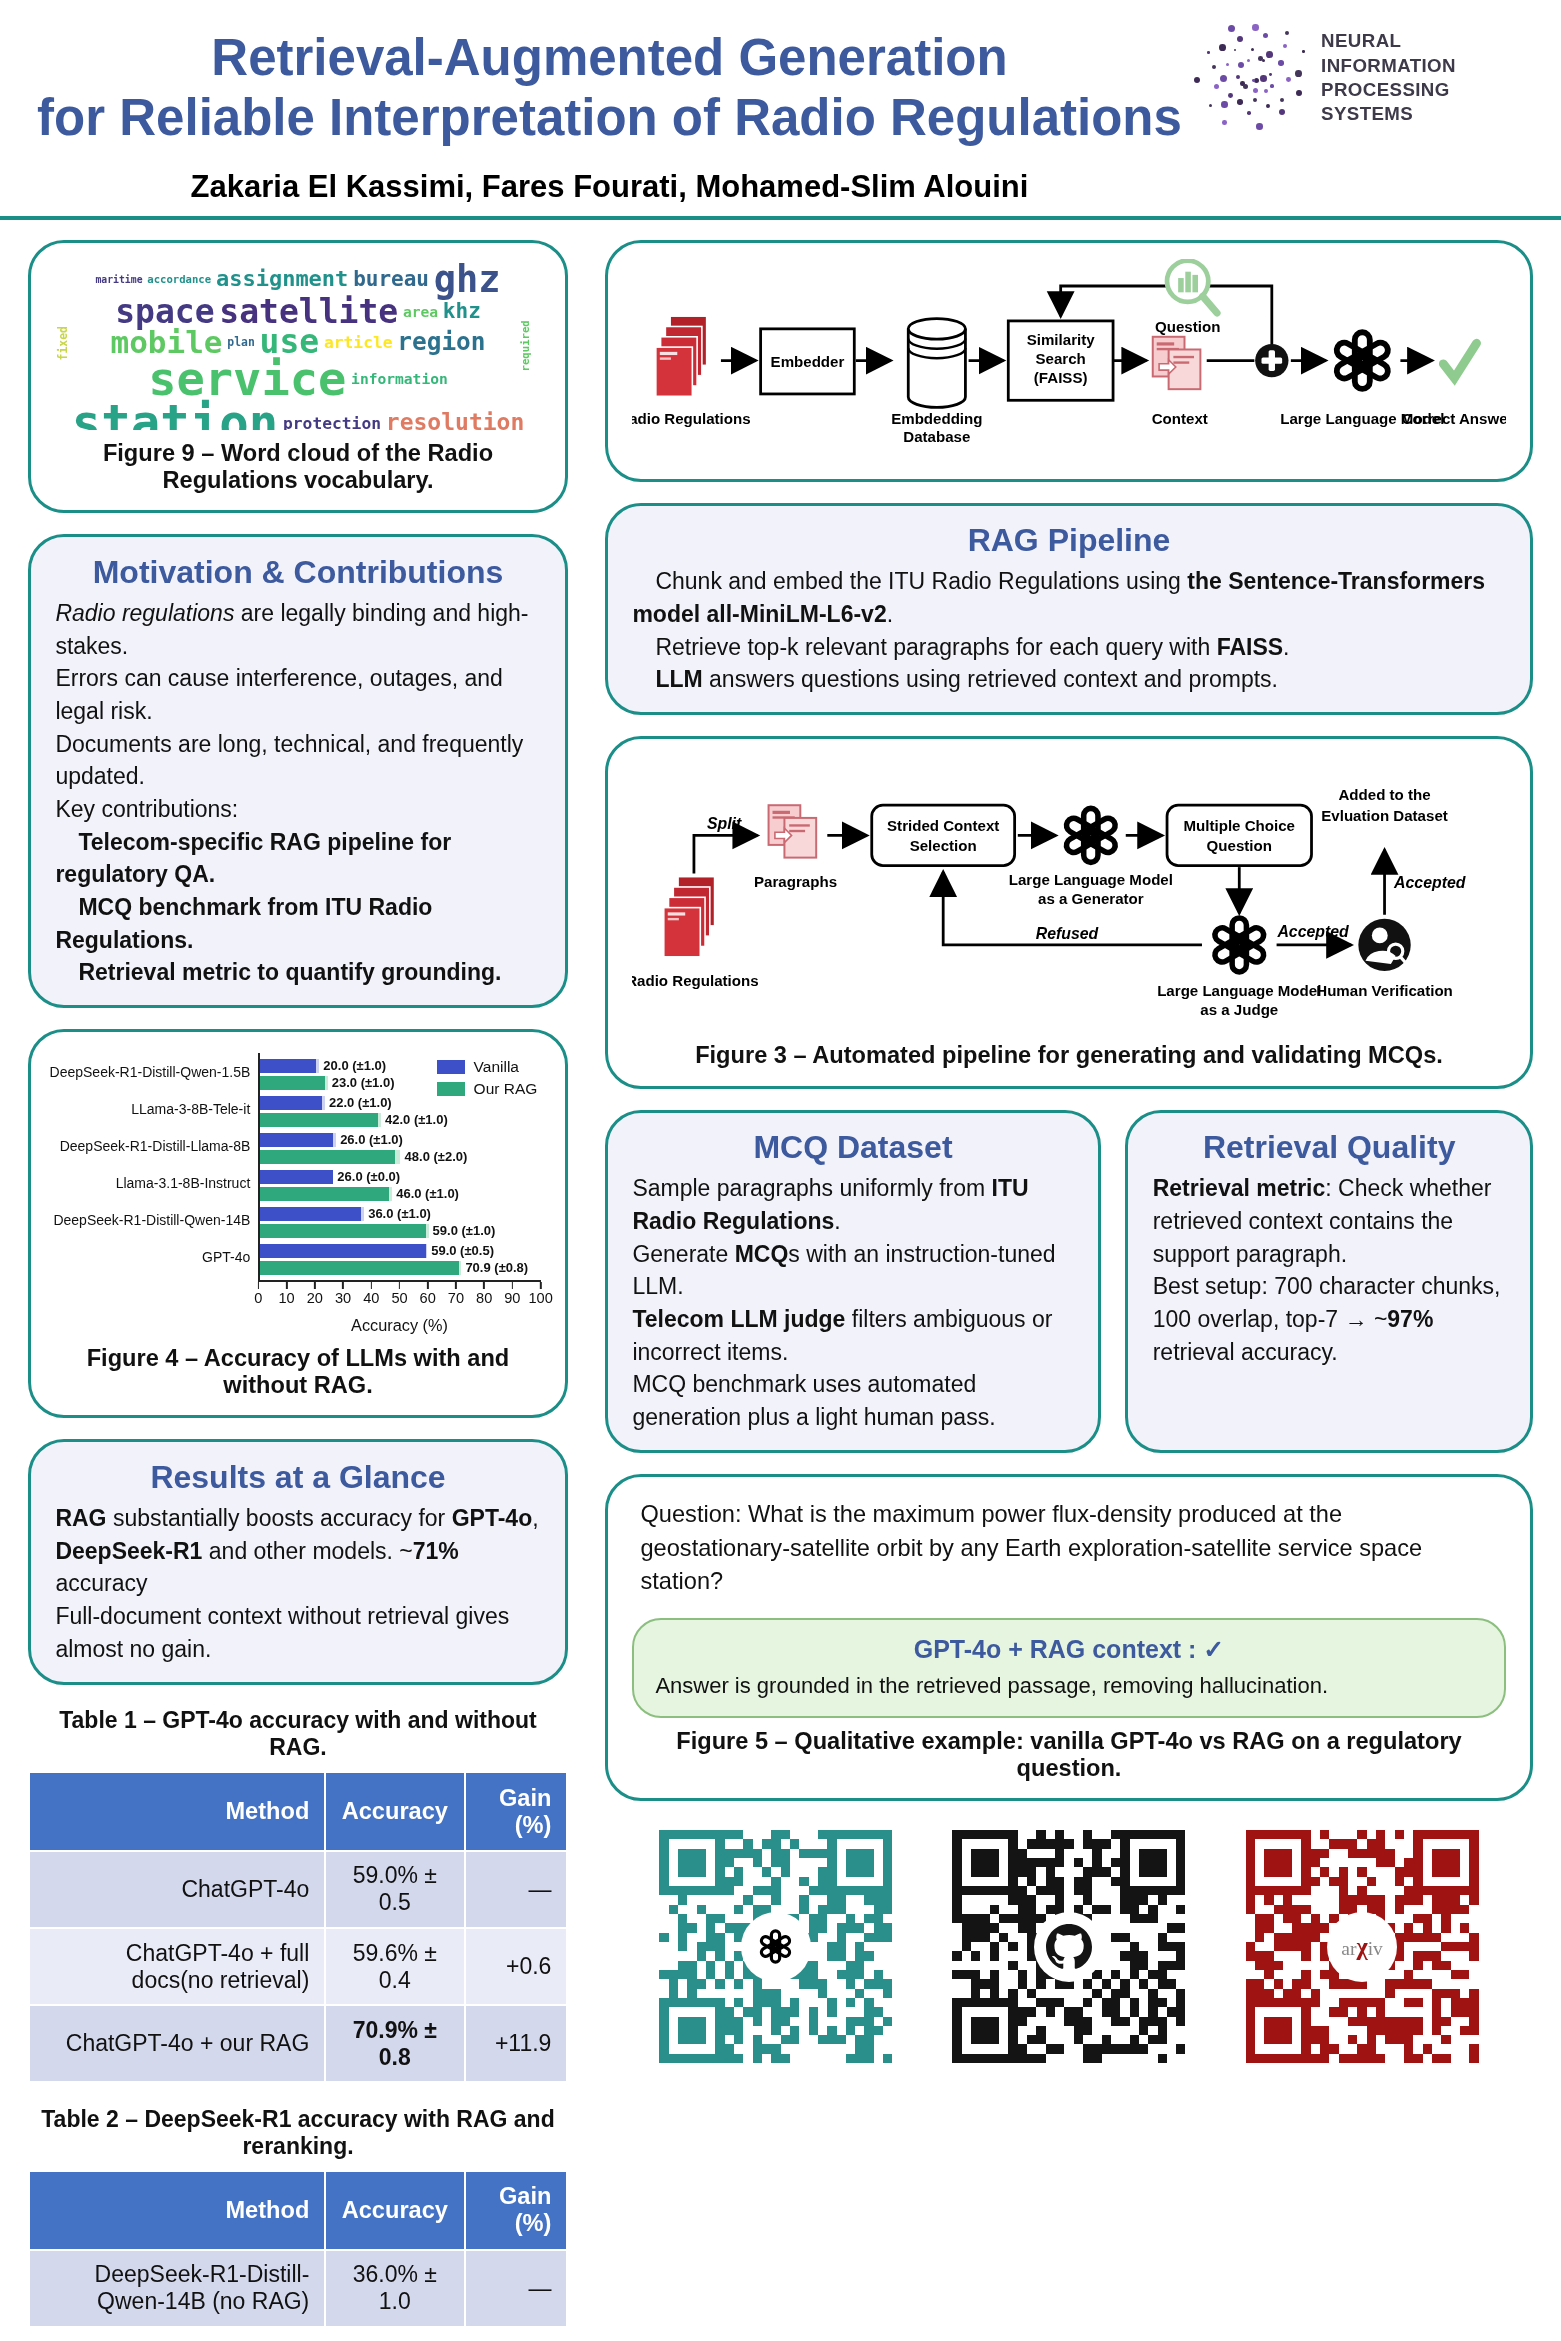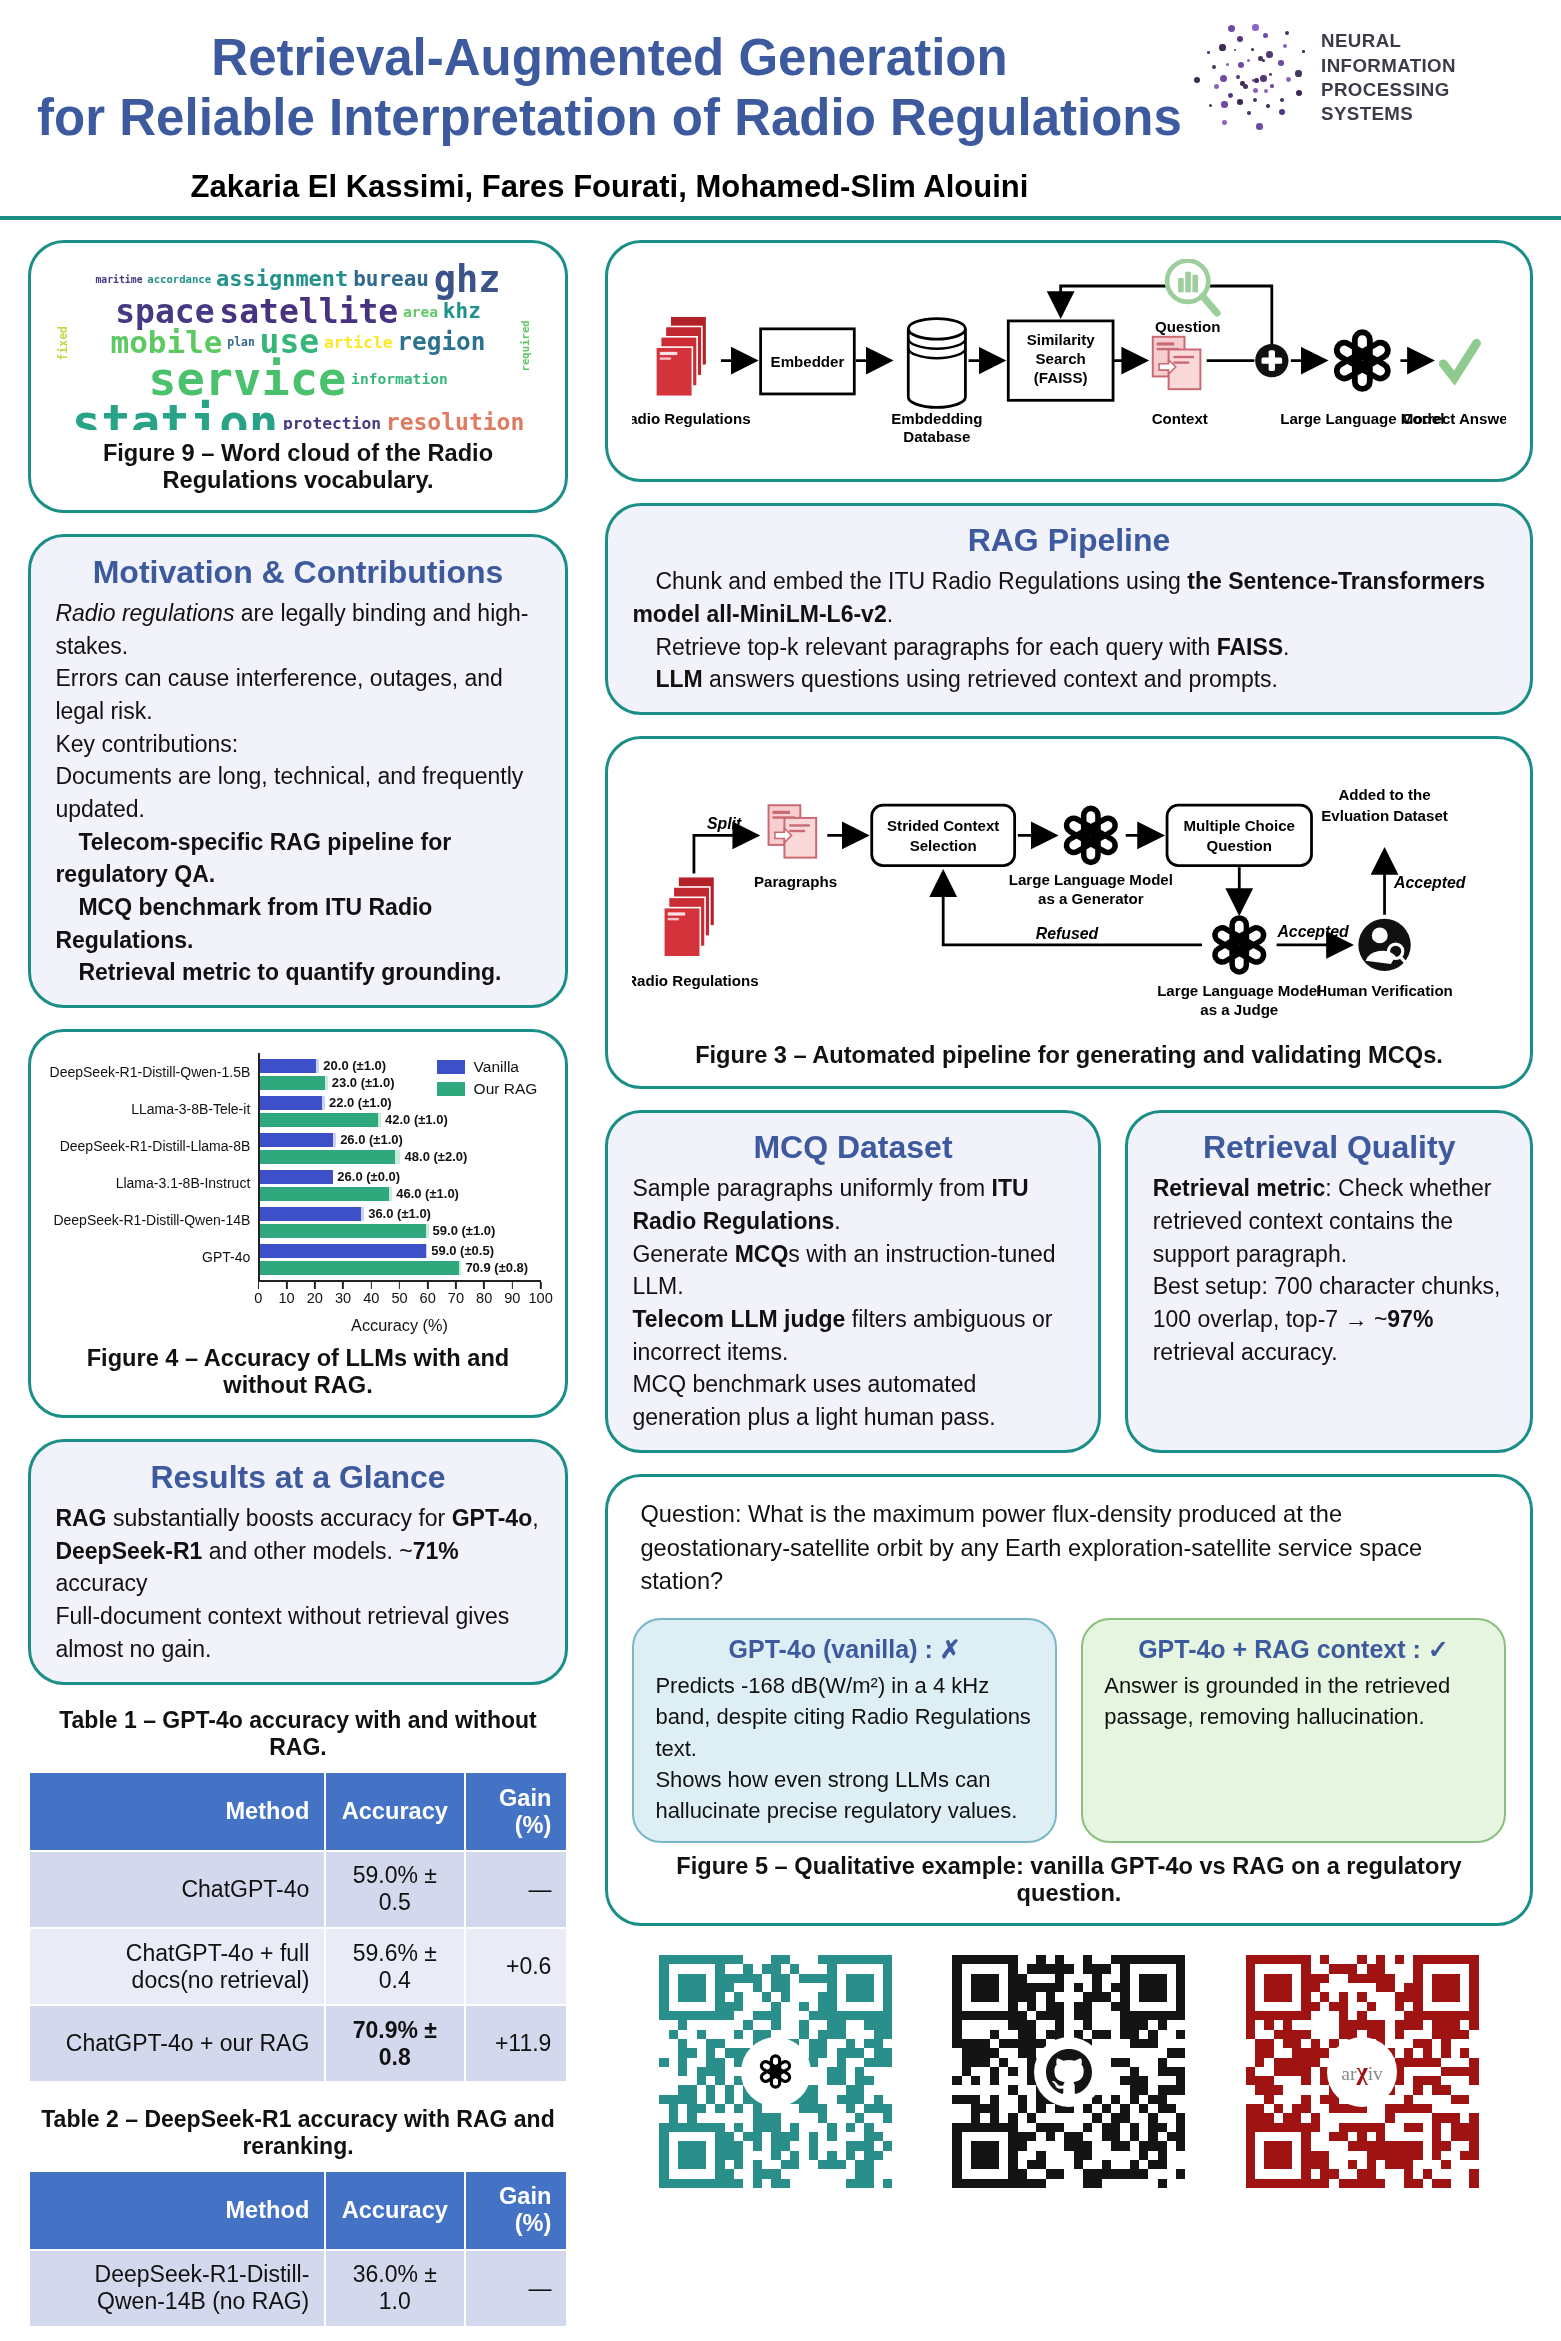--- a/index.html
+++ b/index.html
@@ -173,22 +173,22 @@
     <div class="box white">
       <div class="cloud" id="wordcloud"><span class="" style="font-size:9.8px;color:#443983">maritime</span><span class="" style="font-size:10.6px;color:#21918C">accordance</span><span class="" style="font-size:22px;color:#21918C">assignment</span><span class="" style="font-size:21px;color:#31688E">bureau</span><span class="" style="font-size:37px;color:#3B528B">ghz</span><span class="" style="font-size:33px;color:#443983">space</span><span class="" style="font-size:33px;color:#46327E">satellite</span><span class="" style="font-size:14.6px;color:#5EC962">area</span><span class="" style="font-size:21px;color:#21918C">khz</span><span class="" style="font-size:31px;color:#5EC962">mobile</span><span class="" style="font-size:11.4px;color:#31688E">plan</span><span class="" style="font-size:33px;color:#35B779">use</span><span class="" style="font-size:16.3px;color:#FDE725">article</span><span class="" style="font-size:24.4px;color:#2C728E">region</span><span class="" style="font-size:47px;color:#4AC16D">service</span><span class="" style="font-size:14.6px;color:#35B779">information</span><span class="" style="font-size:49px;color:#29A387">station</span><span class="" style="font-size:16.3px;color:#443983">protection</span><span class="" style="font-size:23px;color:#E07B63">resolution</span><span class="rotl" style="font-size:11.4px;color:#C8D64B">fixed</span><span class="rotr" style="font-size:10.6px;color:#5EC962">required</span></div>
       <div class="figcap">Figure 9 – Word cloud of the Radio Regulations vocabulary.</div>
     </div>
 
     <div class="box">
       <div class="h2">Motivation &amp; Contributions</div>
       <div>
           <div class="pline"><i>Radio regulations</i> are legally binding and high-stakes.</div>
           <div class="pline">Errors can cause interference, outages, and legal risk.</div>
+          <div class="pline">Documents are long, technical, and frequently updated.</div>
           <div class="pline">Key contributions:</div>
-          <div class="pline">Documents are long, technical, and frequently updated.</div>
           <div class="pline">  <b>Telecom-specific RAG pipeline for regulatory QA.</b></div>
           <div class="pline">  <b>MCQ benchmark from ITU Radio Regulations.</b></div>
           <div class="pline">  <b>Retrieval metric to quantify grounding.</b></div>
         </div>
     </div>
 
     <div class="box white">
       <div id="fig4-plot">
           <div class="cgrid">
             <div class="lblcol">
@@ -535,27 +535,20 @@
         <div>
             <div class="pline"><b>Retrieval metric</b>: Check whether retrieved context contains the support paragraph.</div>
             <div class="pline">Best setup: 700 character chunks, 100 overlap, top-7 → ~<b>97%</b> retrieval accuracy.</div>
           </div>
       </div>
     </div>
 
     <div class="box white">
       <div class="qtext">Question: What is the maximum power flux-density produced at the geostationary-satellite orbit by any Earth exploration-satellite service space station?</div>
       <div class="ansrow">
-        <div class="ansbox bad">
-          <div class="h3">GPT-4o (vanilla) : ✗</div>
-          <div>
-              <div class="pline">Predicts -168 dB(W/m²) in a 4 kHz band, despite citing Radio Regulations text.</div>
-              <div class="pline">Shows how even strong LLMs can hallucinate precise regulatory values.</div>
-            </div>
-        </div>
         <div class="ansbox good">
           <div class="h3">GPT-4o + RAG context : ✓</div>
           <div>
               <div class="pline">Answer is grounded in the retrieved passage, removing hallucination.</div>
             </div>
         </div>
       </div>
       <div class="figcap">Figure 5 – Qualitative example: vanilla GPT-4o vs RAG on a regulatory question.</div>
     </div>
 

